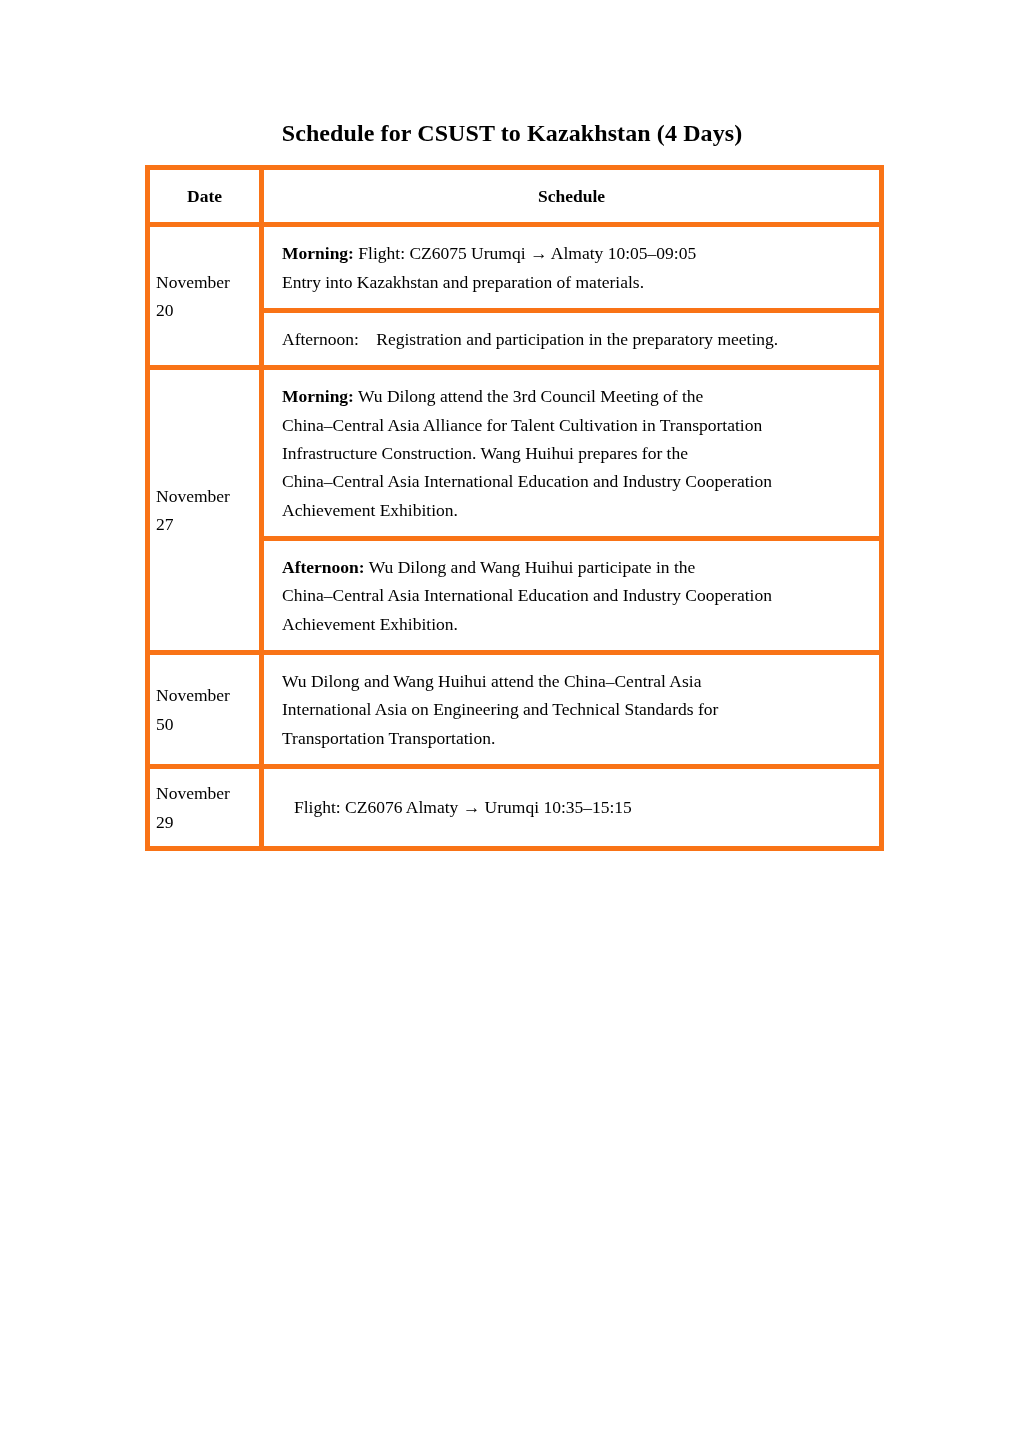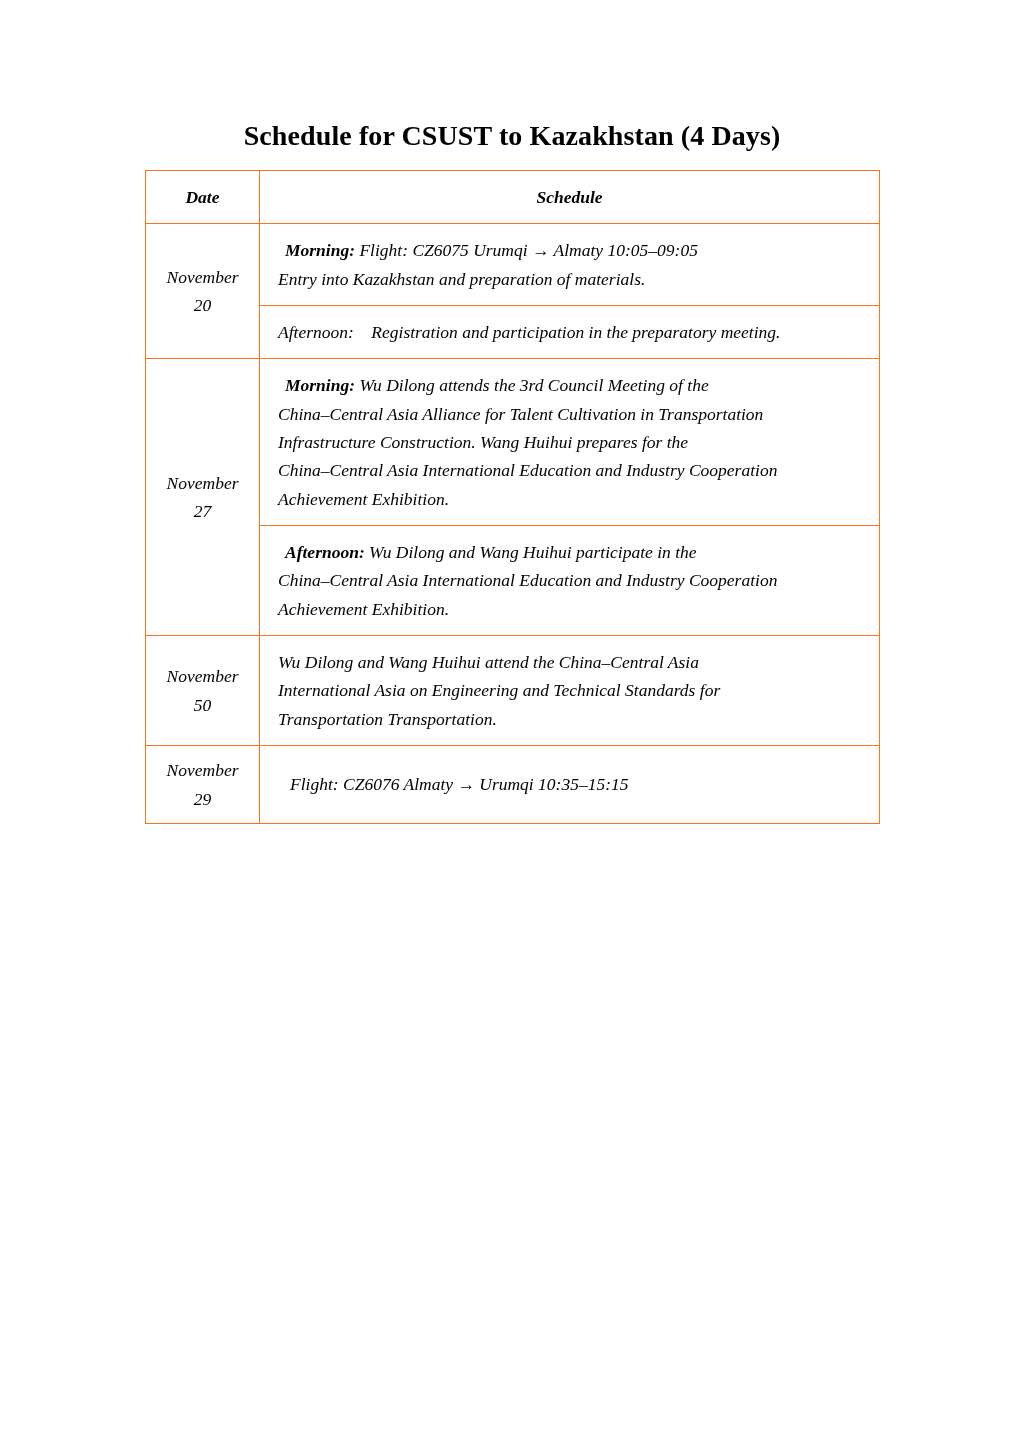--- a/index.html
+++ b/index.html
@@ -16,62 +16,60 @@
     overflow: hidden;
   }
   .page {
     width: 1024px;
     height: 1448px;
     box-sizing: border-box;
     padding: 120px 145px 0 145px;
   }
   .doc-title {
     text-align: center;
-    font-size: 28px;
+    font-size: 24px;
     font-weight: bold;
     margin: 0 0 18px 0;
     letter-spacing: 0.1px;
   }
   table.schedule {
     border-collapse: collapse;
     width: 734px;
     table-layout: fixed;
   }
   table.schedule td, table.schedule th {
-    border: 1px solid #f97316;
+    border: 5px solid #f97316;
     vertical-align: middle;
     font-size: 17.5px;
     line-height: 1.62;
-    font-style: italic;
   }
   col.col-date { width: 114px; }
   col.col-sched { width: 620px; }
 
   th.head-cell {
     text-align: center;
     font-weight: bold;
     font-size: 18px;
     padding: 12px 6px;
   }
   td.date-cell {
-    text-align: center;
+    text-align: left;
     padding: 10px 6px;
     font-size: 17.5px;
     line-height: 1.9;
   }
   td.sched-cell {
     padding: 12px 14px 12px 18px;
     text-align: left;
   }
   td.sched-cell p {
     margin: 0;
   }
   .lbl {
     font-weight: bold;
-    margin-left: 7px;
   }
   .indent-flight {
     padding-left: 12px;
   }
 </style>
 </head>
 <body>
 
 <div class="page">
 
@@ -103,21 +101,21 @@
           <p>Afternoon:&nbsp;&nbsp;&nbsp; Registration and participation in the preparatory meeting.</p>
         </td>
       </tr>
 
       <tr>
         <td class="date-cell" rowspan="2">
           <span>November</span><br>
           <span>27</span>
         </td>
         <td class="sched-cell">
-          <p><span class="lbl">Morning:</span><span> Wu Dilong attends the 3rd Council Meeting of the</span></p>
+          <p><span class="lbl">Morning:</span><span> Wu Dilong attend the 3rd Council Meeting of the</span></p>
           <p>China–Central Asia Alliance for Talent Cultivation in Transportation</p>
           <p>Infrastructure Construction. Wang Huihui prepares for the</p>
           <p>China–Central Asia International Education and Industry Cooperation</p>
           <p>Achievement Exhibition.</p>
         </td>
       </tr>
       <tr>
         <td class="sched-cell">
           <p><span class="lbl">Afternoon:</span><span> Wu Dilong and Wang Huihui participate in the</span></p>
           <p>China–Central Asia International Education and Industry Cooperation</p>

